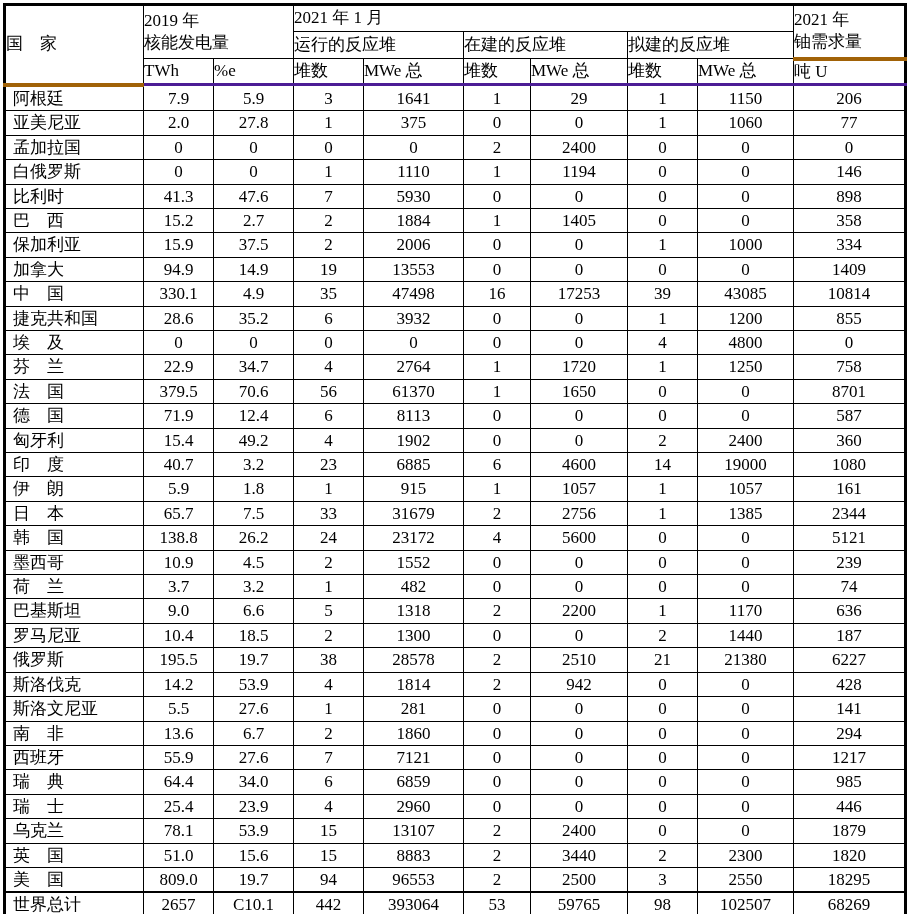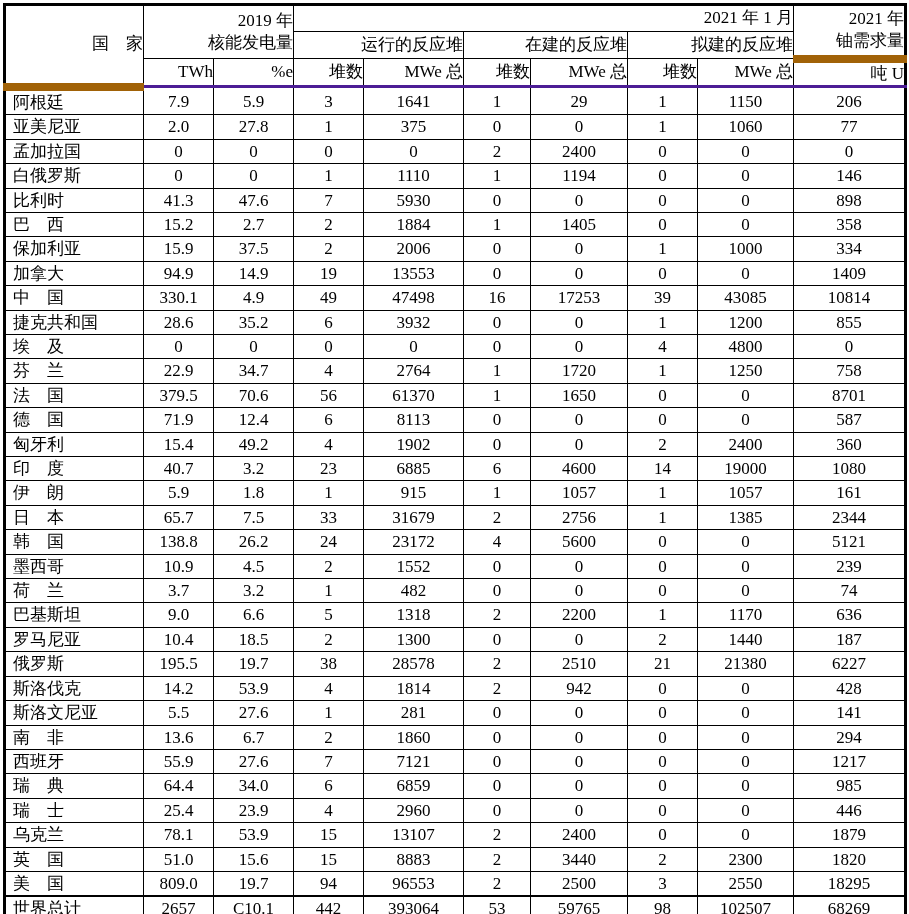--- a/index.html
+++ b/index.html
@@ -25,21 +25,21 @@
     background: #ffffff;
   }
   table.nuc, table.nuc th, table.nuc td {
     border: 1px solid #000000;
   }
   table.nuc {
     border-width: 3px;
   }
   table.nuc th {
     font-weight: normal;
-    text-align: right;
+    text-align: left;
     vertical-align: middle;
     padding: 0;
     line-height: 1.35;
     font-family: Liberation Serif, serif;
   }
   table.nuc td {
     text-align: center;
     vertical-align: middle;
     padding: 0;
     height: 23.4px;
@@ -51,21 +51,21 @@
     text-align: left;
     padding-left: 7px;
     margin-left: 37px;
   }
   thead tr.hr-a th { height: 25px; }
   thead tr.hr-b th { height: 26px; }
   thead tr.hr-c th { height: 22px; }
   thead th.two-line { line-height: 1.3; }
   
   thead tr.hr-c th { border-bottom: 3px solid #4c1d95; }
-  thead th[rowspan="3"], thead th[rowspan="2"].tall { border-bottom: 8px solid #a16207; }
+  thead th[rowspan="3"], thead th[rowspan="2"].tall { border-bottom: 4px solid #a16207; }
   
   tbody tr[data-name="total-row"] td { border-top: 2px solid #000000; }
 </style>
 </head>
 <body>
 
 <div class="page" data-name="document-page">
   <table class="nuc" data-name="nuclear-power-table">
     <colgroup>
       <col style="width:139px">
@@ -203,21 +203,21 @@
           <td data-name="value-cell">0</td>
           <td data-name="value-cell">0</td>
           <td data-name="value-cell">0</td>
           <td data-name="value-cell">0</td>
           <td data-name="value-cell">1409</td>
         </tr>
         <tr data-name="table-row">
           <td data-name="country-cell" class="c-name">中　国</td>
           <td data-name="value-cell">330.1</td>
           <td data-name="value-cell">4.9</td>
-          <td data-name="value-cell">49</td>
+          <td data-name="value-cell">35</td>
           <td data-name="value-cell">47498</td>
           <td data-name="value-cell">16</td>
           <td data-name="value-cell">17253</td>
           <td data-name="value-cell">39</td>
           <td data-name="value-cell">43085</td>
           <td data-name="value-cell">10814</td>
         </tr>
         <tr data-name="table-row">
           <td data-name="country-cell" class="c-name">捷克共和国</td>
           <td data-name="value-cell">28.6</td>

